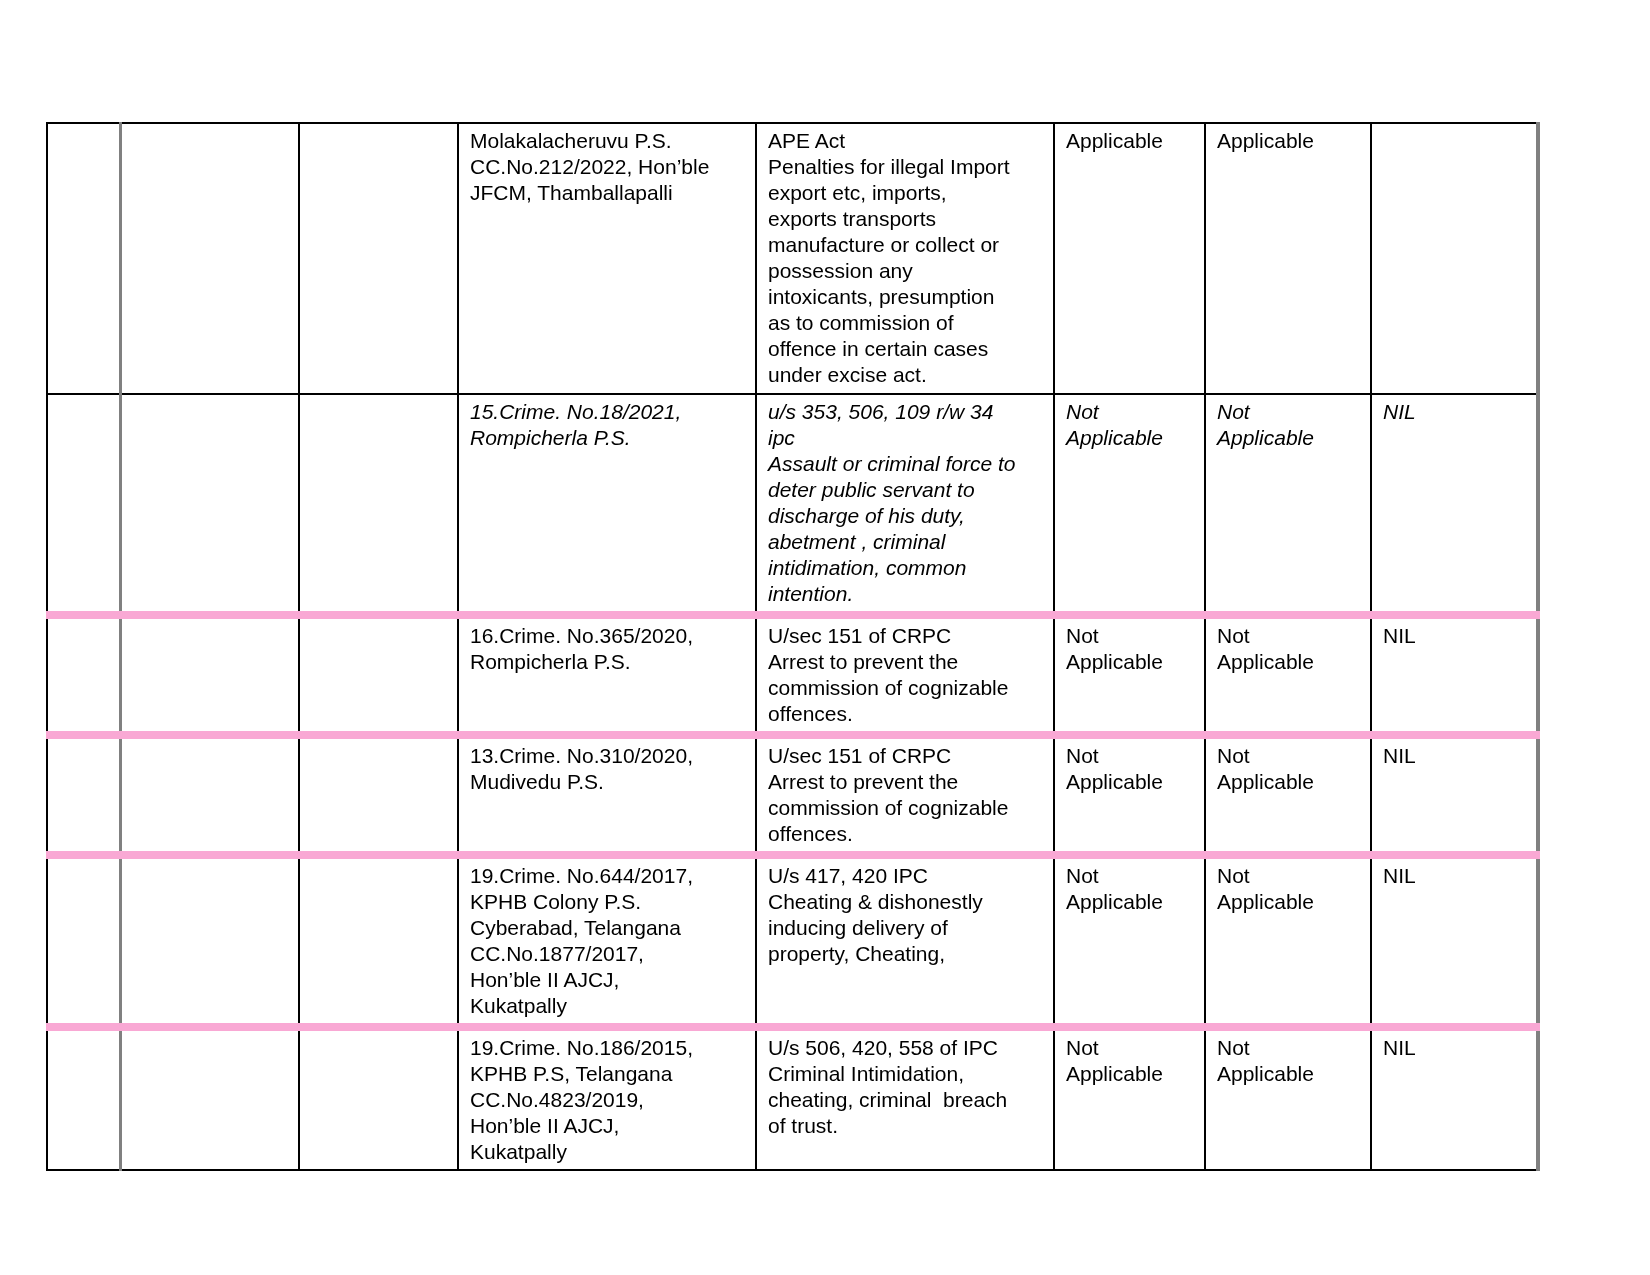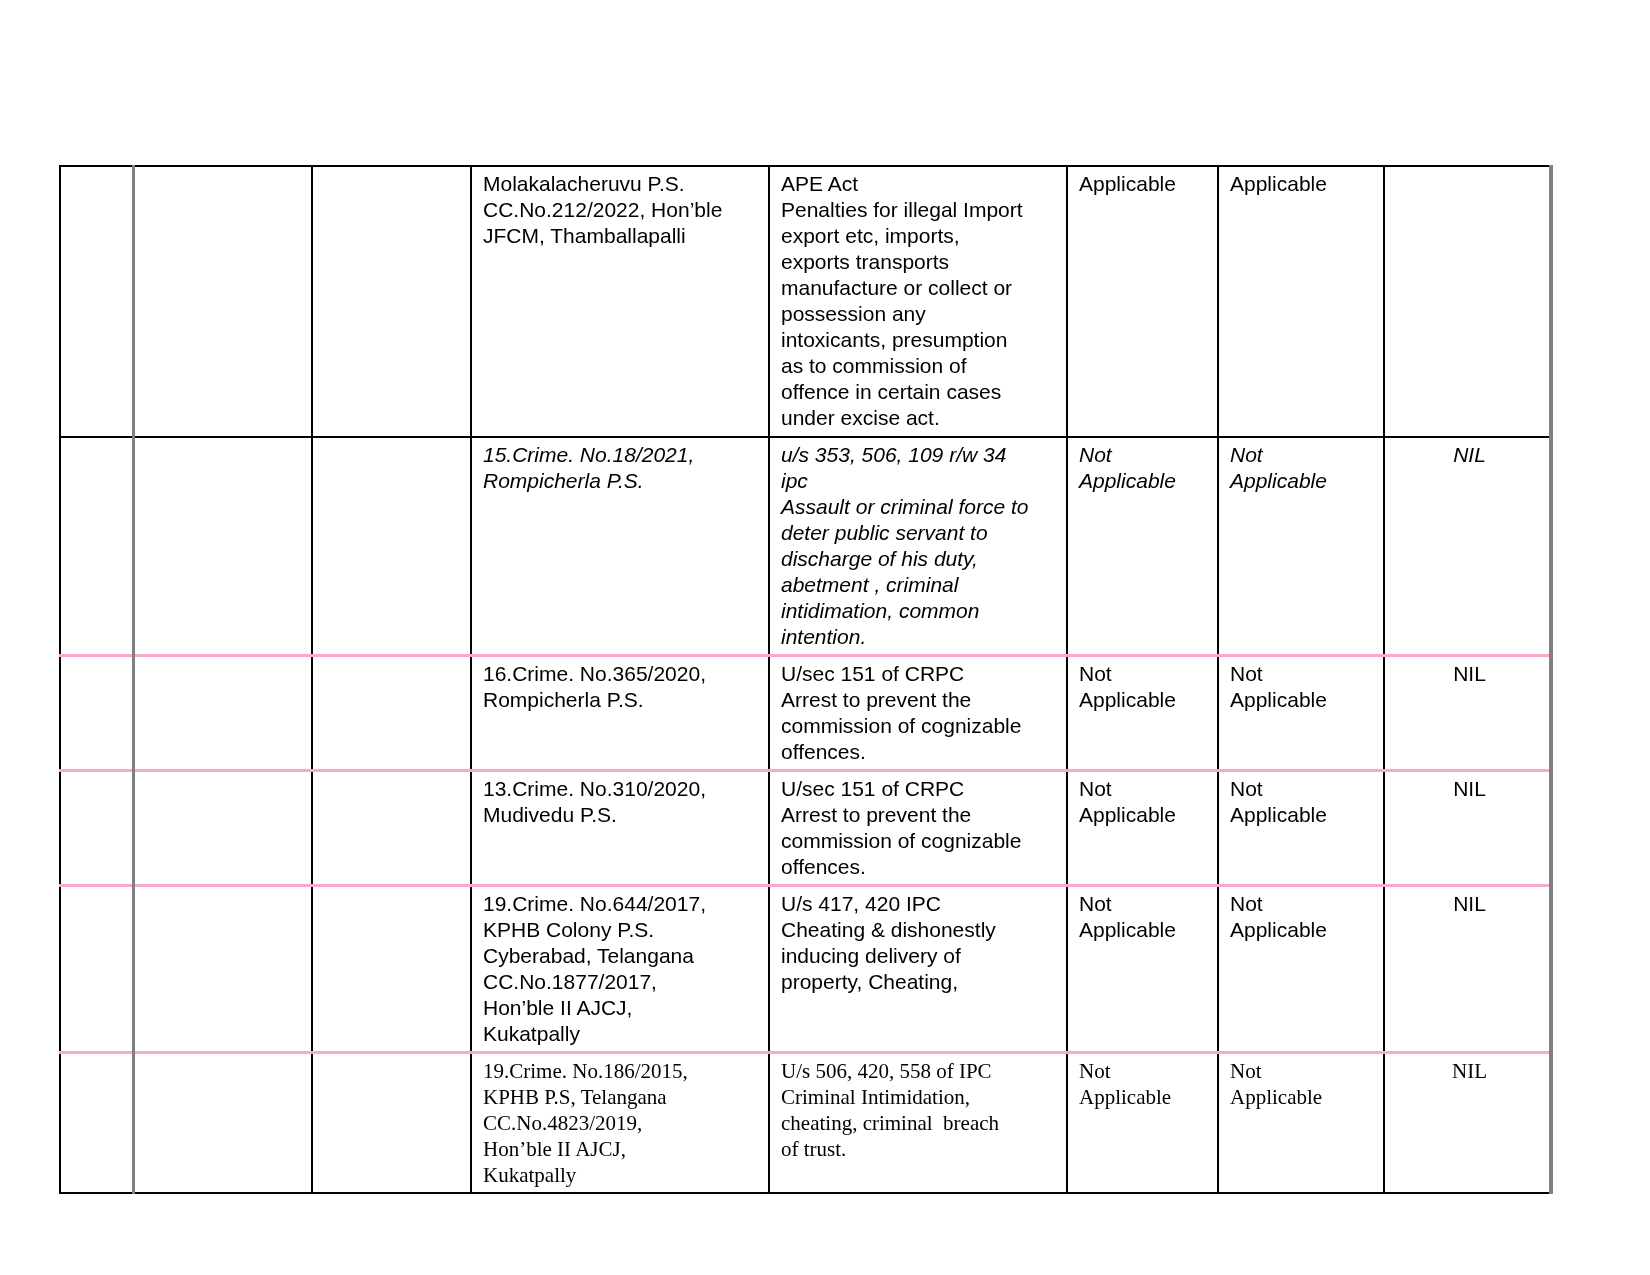--- a/index.html
+++ b/index.html
@@ -17,48 +17,47 @@
   }
   .page {
     position: absolute;
     left: 0; top: 0;
     width: 1650px;
     height: 1275px;
     background: #ffffff;
   }
   table.crime-table {
     position: absolute;
-    left: 59px;
+    left: 46px;
     top: 122px;
     width: 1491px;
     border-collapse: collapse;
     table-layout: fixed;
-    margin-top: 43px;
   }
   table.crime-table td {
     border: 2px solid #000000;
     vertical-align: top;
     padding: 4px 6px 4px 11px;
     font-size: 21px;
     line-height: 26px;
     overflow: hidden;
   }
   
   table.crime-table td.c0 { border-right: 3px solid #808080; }
   
-  table.crime-table td.c7 { border-right: 4px solid #808080; text-align: center; }
-  
-  tr.gray-top td { border-top: 3px solid #f9a8d4; }
+  table.crime-table td.c7 { border-right: 4px solid #808080; }
+  
+  tr.gray-top td { border-top: 8px solid #f9a8d4; }
   
   tr.r0 { height: 271px; }
   tr.r1 { height: 218px; font-style: italic; }
   tr.r2 { height: 111px; }
   tr.r3 { height: 109px; }
   tr.r4 { height: 164px; }
-  tr.r5 { height: 137px; font-family: Liberation Serif, serif; }
+  tr.r5 { height: 137px; }
   .cell {
     white-space: pre-wrap;
     word-wrap: break-word;
   }
 </style>
 </head>
 <body>
 
 <div class="page">
   <table class="crime-table">

